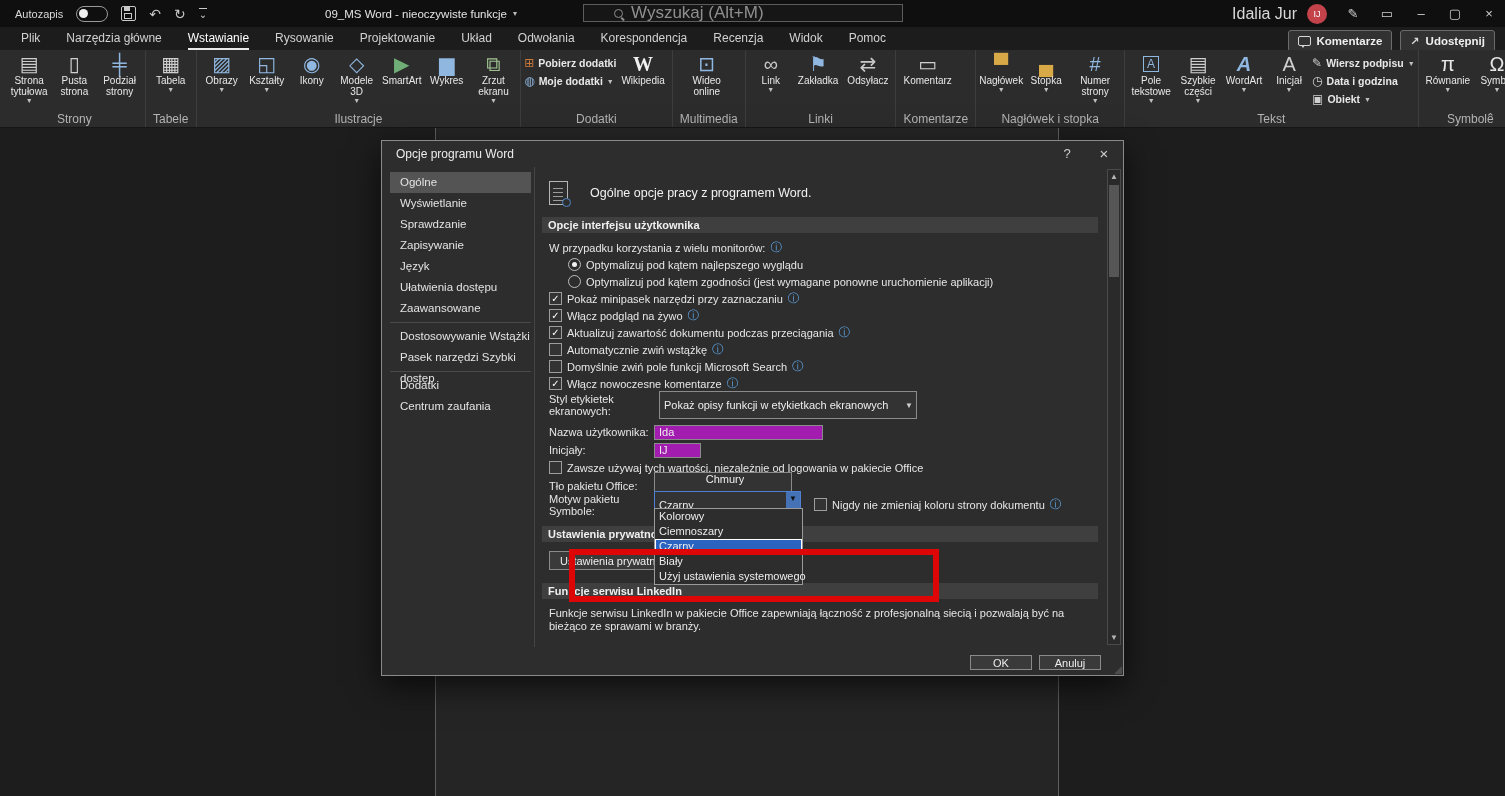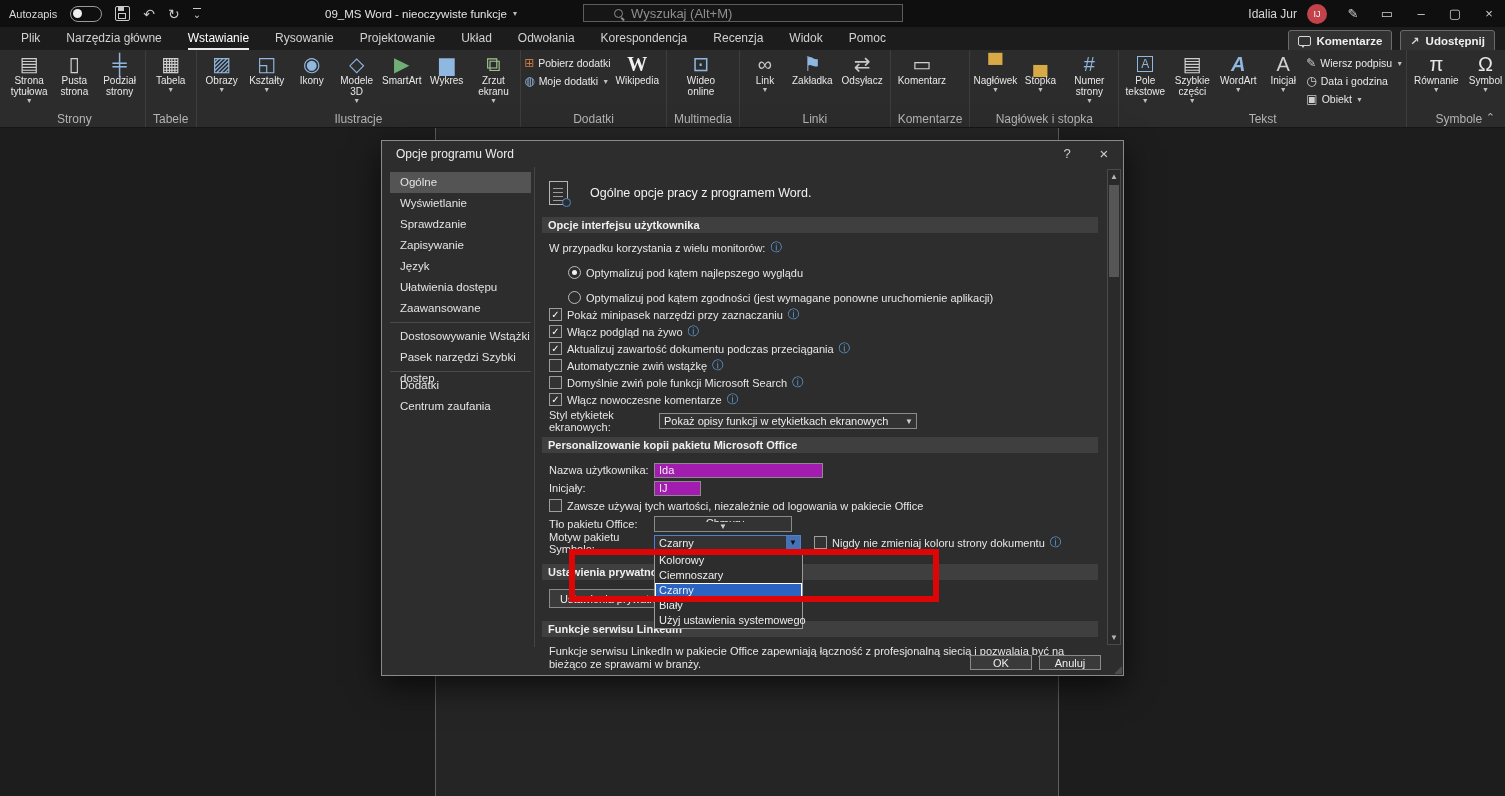--- a/index.html
+++ b/index.html
@@ -1,39 +1,39 @@
 <!DOCTYPE html>
 <html lang="pl"><head>
 <meta charset="utf-8">
 <style>
   html,body{margin:0;padding:0;background:#000;}
   .stage{position:relative;width:1505px;height:796px;overflow:hidden;
          font-family:"Liberation Sans","DejaVu Sans",sans-serif;
          background:#1d1d1d;color:#e6e6e6;-webkit-font-smoothing:antialiased;}
   
   .titlebar{position:absolute;left:0;top:0;width:100%;height:27px;background:#0f0f0f;}
-  .qat{position:absolute;left:9px;top:0;height:27px;display:flex;align-items:center;gap:13px;}
+  .qat{position:absolute;left:15px;top:0;height:27px;display:flex;align-items:center;gap:13px;}
   .qat-label{font-size:11px;color:#d8d8d8;}
   .toggle{width:30px;height:14px;border:1px solid #9a9a9a;border-radius:8px;position:relative;background:#0f0f0f;}
   .toggle .knob{position:absolute;left:2px;top:2px;width:9px;height:9px;border-radius:50%;background:#f0f0f0;}
   .floppy{width:13px;height:13px;border:1.5px solid #c9c9c9;border-radius:2px;position:relative;}
   .floppy:before{content:"";position:absolute;left:2px;top:0;width:6px;height:4px;background:#c9c9c9;}
   .floppy:after{content:"";position:absolute;left:2px;bottom:1px;width:6px;height:4px;border:1px solid #c9c9c9;}
   .qat-glyph{font-size:14px;color:#c9c9c9;line-height:1;}
   .qat-small{font-size:10px;color:#c9c9c9;border-top:1px solid #c9c9c9;line-height:1;padding-top:1px;}
   .doc-title{position:absolute;left:325px;top:0;height:27px;display:flex;align-items:center;
              font-size:11.5px;color:#e3e3e3;gap:6px;}
   .doc-title .dd{font-size:8px;color:#bbb;}
   .searchbox{position:absolute;left:583px;top:4px;width:320px;height:18px;border:1px solid #5c5c5c;
              background:#161616;display:flex;align-items:center;padding-left:30px;gap:8px;box-sizing:border-box;}
   .mag{width:7px;height:7px;border:1.5px solid #8f8f8f;border-radius:50%;position:relative;}
   .mag:after{content:"";position:absolute;left:7px;top:7px;width:4px;height:1.5px;background:#8f8f8f;transform:rotate(45deg);transform-origin:0 0;}
-  .search-text{font-size:13px;color:#8f8f8f;}
+  .search-text{font-size:17px;color:#8f8f8f;}
   .tb-right{position:absolute;right:8px;top:0;height:27px;display:flex;align-items:center;gap:18px;}
-  .user-name{font-size:12px;color:#d8d8d8;}
+  .user-name{font-size:16px;color:#d8d8d8;}
   .avatar{width:20px;height:20px;border-radius:50%;background:#c4434b;color:#fff;font-size:9px;
           display:flex;align-items:center;justify-content:center;margin-left:-8px;}
   .winglyph{font-size:13px;color:#cfcfcf;line-height:1;width:16px;text-align:center;}
   
   .tabrow{position:absolute;left:0;top:27px;width:100%;height:23px;background:#1c1c1c;display:flex;align-items:flex-end;padding-left:8px;box-sizing:border-box;}
   .tab{font-size:12px;color:#d2d2d2;padding:0 13px 5px 13px;cursor:default;}
   .tab.active{color:#ffffff;}
   .tab.active span{border-bottom:2px solid #eaeaea;padding-bottom:3px;}
   .tab-actions{position:absolute;right:10px;top:3px;display:flex;gap:8px;}
   .chip{height:20px;display:flex;align-items:center;gap:6px;padding:0 9px;border:1px solid #6b6b6b;
@@ -47,21 +47,21 @@
   .rgroup{display:flex;flex-direction:column;border-right:1px solid #3d3d3d;padding:0 3px;}
   .rgroup-items{display:flex;align-items:flex-start;height:62px;gap:1px;}
   .rgroup-label{height:14px;text-align:center;font-size:12px;color:#b3b3b3;white-space:nowrap;padding:0 4px;}
   .rbig{display:flex;flex-direction:column;align-items:center;padding:3px 4px 0 4px;min-width:36px;max-width:56px;}
   .rbig .ric{font-size:20px;line-height:22px;height:22px;}
   .rbig .rlabel{font-size:10px;line-height:11px;color:#e8e8e8;text-align:center;white-space:pre-line;max-width:54px;}
   .rbig .rdd{font-size:7px;color:#c0c0c0;line-height:8px;}
   .rstack{display:flex;flex-direction:column;gap:2px;padding-top:5px;}
   .rsmall{display:flex;align-items:center;gap:4px;height:16px;white-space:nowrap;}
   .rsmall .ric{font-size:12px;line-height:1;}
-  .rsmall .rlabel{font-size:10.5px;color:#e8e8e8;}
+  .rsmall .rlabel{font-size:10.5px;color:#e8e8e8;font-weight:bold;}
   .rsmall .rdd{font-size:7px;color:#c0c0c0;}
   .ric.boxed{border:1.5px solid #8fb7e0;font-size:12px!important;line-height:14px!important;height:14px!important;padding:0 3px;margin:3px 0;}
   .ric.ital{font-style:italic;font-weight:bold;}
   .ric.serif{font-family:"Liberation Serif","DejaVu Serif",serif;font-weight:bold;}
   .ribbon-collapse{position:absolute;right:10px;bottom:3px;font-size:11px;color:#b3b3b3;}
   
   .docarea{position:absolute;left:0;top:128px;right:0;bottom:0;background:#1d1d1d;}
   .docpage{position:absolute;left:435px;width:622px;top:0;bottom:0;background:#252525;
            border-left:1px solid #5f5f5f;border-right:1px solid #5f5f5f;}
   
@@ -78,29 +78,29 @@
   .dlg-main-border{position:absolute;left:152px;top:26px;bottom:28px;width:0;border-left:1px solid #454545;}
   .opt-main{position:absolute;left:160px;top:30px;width:556px;}
   .hdr-row{margin-top:8px;height:28px;display:flex;align-items:center;gap:22px;padding-left:7px;}
   .hdr-ico{width:17px;height:22px;border:1.2px solid #b5b5b5;position:relative;
            background:repeating-linear-gradient(to bottom,transparent 0 3px,#9a9a9a 3px 4px);background-size:10px 100%;background-position:3px 3px;background-repeat:no-repeat;}
   .hdr-ico:after{content:"";position:absolute;right:-4px;bottom:-3px;width:7px;height:7px;border:1.5px solid #4f87c5;border-radius:50%;background:#2d2d2d;}
   .hdr-text{font-size:12.5px;color:#f2f2f2;}
   .strip{background:#3f3f3f;height:16px;line-height:16px;padding-left:6px;font-weight:bold;color:#f0f0f0;}
   .s1{margin-top:10px;}
   .row{height:17px;display:flex;align-items:center;gap:5px;padding-left:7px;color:#e6e6e6;}
-  .row.indent{padding-left:26px;margin-top:8px;}
+  .row.indent{padding-left:26px;}
   .radio{width:11px;height:11px;border:1px solid #bdbdbd;border-radius:50%;background:#2d2d2d;position:relative;flex:0 0 auto;}
   .radio.sel:after{content:"";position:absolute;left:2.5px;top:2.5px;width:5px;height:5px;border-radius:50%;background:#f2f2f2;}
   .cbx{width:11px;height:11px;border:1px solid #9d9d9d;background:#333;flex:0 0 auto;
        display:flex;align-items:center;justify-content:center;font-size:10px;color:#fff;line-height:1;}
   .info{color:#5ea2e0;font-size:11.5px;line-height:1;}
   .inp{background:#a21caf;border:1px solid #8a8a8a;height:15px;color:#ededed;font-size:11px;
        font-family:"Liberation Sans",sans-serif;padding:0 4px;box-sizing:border-box;}
-  .combo{background:#333;border:1px solid #8a8a8a;height:16px;display:flex;align-items:center;
+  .combo{background:#333;border:1px solid #8a8a8a;height:28px;display:flex;align-items:center;
          box-sizing:border-box;position:relative;}
   .combo .cval{flex:1;padding-left:4px;color:#ededed;white-space:nowrap;overflow:hidden;}
   .combo .carr{width:14px;text-align:center;font-size:8px;color:#cfcfcf;}
   .combo.focus{border-color:#4e7fd0;}
   .combo.focus .carr{background:#4472b4;color:#101010;height:100%;line-height:14px;}
   .lblw{width:100px;flex:0 0 auto;}
   .lblw2{width:105px;flex:0 0 auto;}
   .row-tall{height:20px;}
   .row-18{height:18px;}
   .row-19{height:19px;}
@@ -471,21 +471,20 @@
         </div>
 
       <div class="row row-tall" style="margin-top:3px;">
         <span class="lblw2">Styl etykietek ekranowych:</span>
         <span class="combo" style="width:258px;">
           <span class="cval">Pokaż opisy funkcji w etykietkach ekranowych</span>
           <span class="carr">▼</span>
         </span>
       </div>
 
-      <div class="strip" style="margin-top:6px;">Personalizowanie kopii pakietu Microsoft Office</div>
 
       <div class="row row-18" style="margin-top:8px;">
         <span class="lblw">Nazwa użytkownika:</span>
         <input class="inp" style="width: 169px;" value="Ida">
       </div>
       <div class="row row-18">
         <span class="lblw">Inicjały:</span>
         <input class="inp" style="width: 47px;" value="IJ">
       </div>
       <div class="row">

